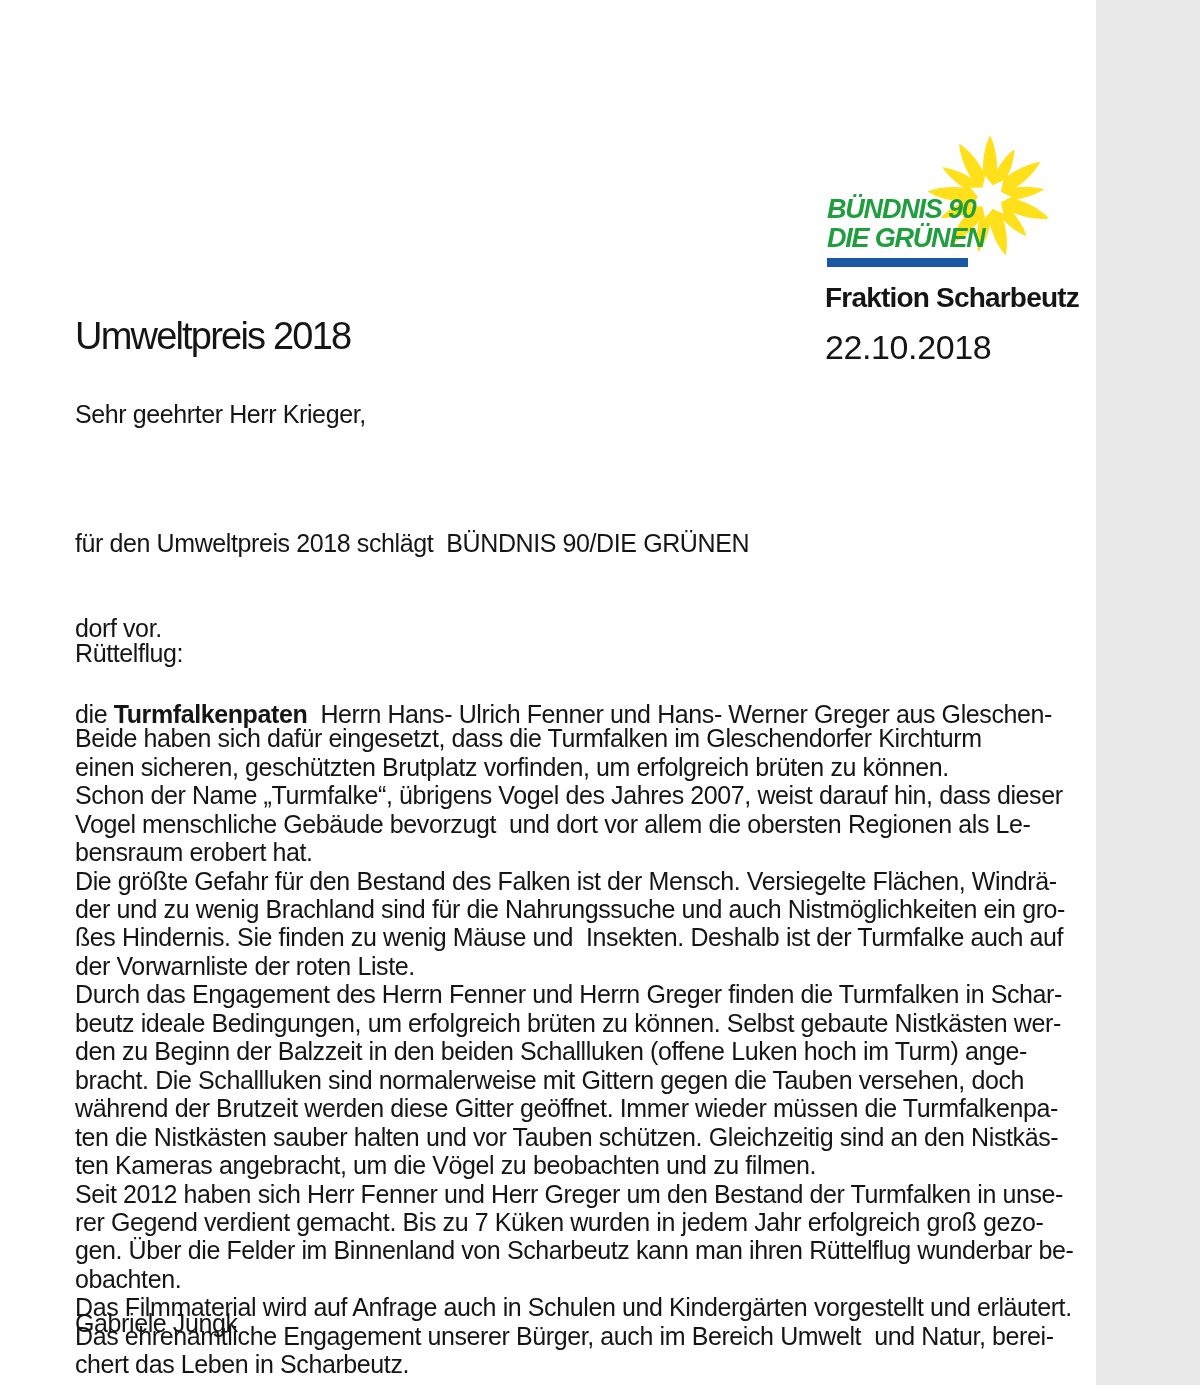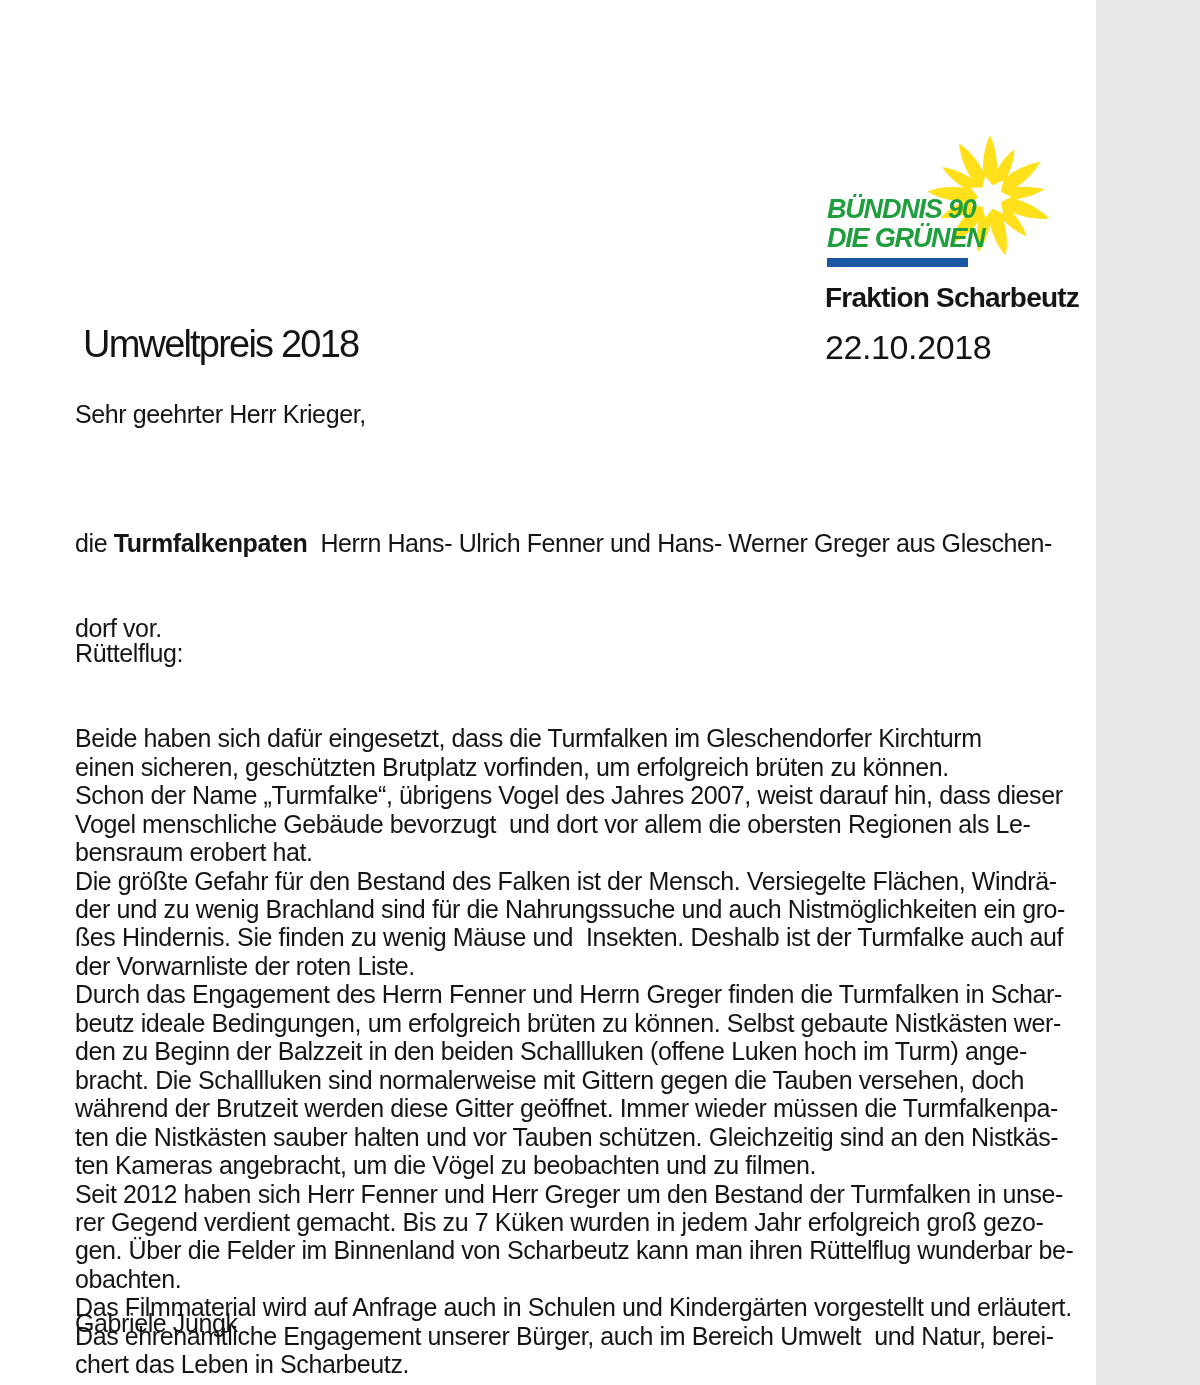--- a/index.html
+++ b/index.html
@@ -29,21 +29,21 @@
     font-size: 28px; font-weight: bold; letter-spacing: -0.8px;
     line-height: 30px; white-space: pre;
   }
   .date {
     position: absolute; left: 825px; top: 332px;
     font-size: 34px; font-weight: normal; letter-spacing: -0.4px;
     line-height: 30px; white-space: pre;
   }
   
   .title {
-    position: absolute; left: 75px; top: 316px; margin: 8px;
+    position: absolute; left: 75px; top: 316px; margin: 0;
     font-size: 38px; font-weight: normal; letter-spacing: -1.8px;
     line-height: 40px; white-space: pre; text-align: center;
   }
   .bodytext {
     font-size: 25px; line-height: 28.45px; letter-spacing: -0.4px;
     white-space: pre;
   }
   .salutation { position: absolute; left: 75px; top: 400px; }
   .intro      { position: absolute; left: 75px; top: 472px; }
   .reason     { position: absolute; left: 75px; top: 582px; }
@@ -79,22 +79,23 @@
   </div>
 
   <div class="faction">Fraktion Scharbeutz</div>
   <div class="date">22.10.2018</div>
 
   <h1 class="title">Umweltpreis 2018</h1>
 
   <div class="salutation bodytext">Sehr geehrter Herr Krieger,</div>
 
   <div class="intro bodytext">
+    <div>für den Umweltpreis 2018 schlägt  BÜNDNIS 90/DIE GRÜNEN</div>
+    <div>dorf vor.</div>
     <div><span>die </span><span class="b">Turmfalkenpaten</span><span>  Herrn Hans- Ulrich Fenner und Hans- Werner Greger aus Gleschen-</span></div>
-    <div>dorf vor.</div>
   </div>
 
   <div class="reason bodytext">
     <div>Rüttelflug:</div>
     <div>Beide haben sich dafür eingesetzt, dass die Turmfalken im Gleschendorfer Kirchturm
 einen sicheren, geschützten Brutplatz vorfinden, um erfolgreich brüten zu können.
 Schon der Name „Turmfalke“, übrigens Vogel des Jahres 2007, weist darauf hin, dass dieser
 Vogel menschliche Gebäude bevorzugt  und dort vor allem die obersten Regionen als Le-
 bensraum erobert hat.
 Die größte Gefahr für den Bestand des Falken ist der Mensch. Versiegelte Flächen, Windrä-

